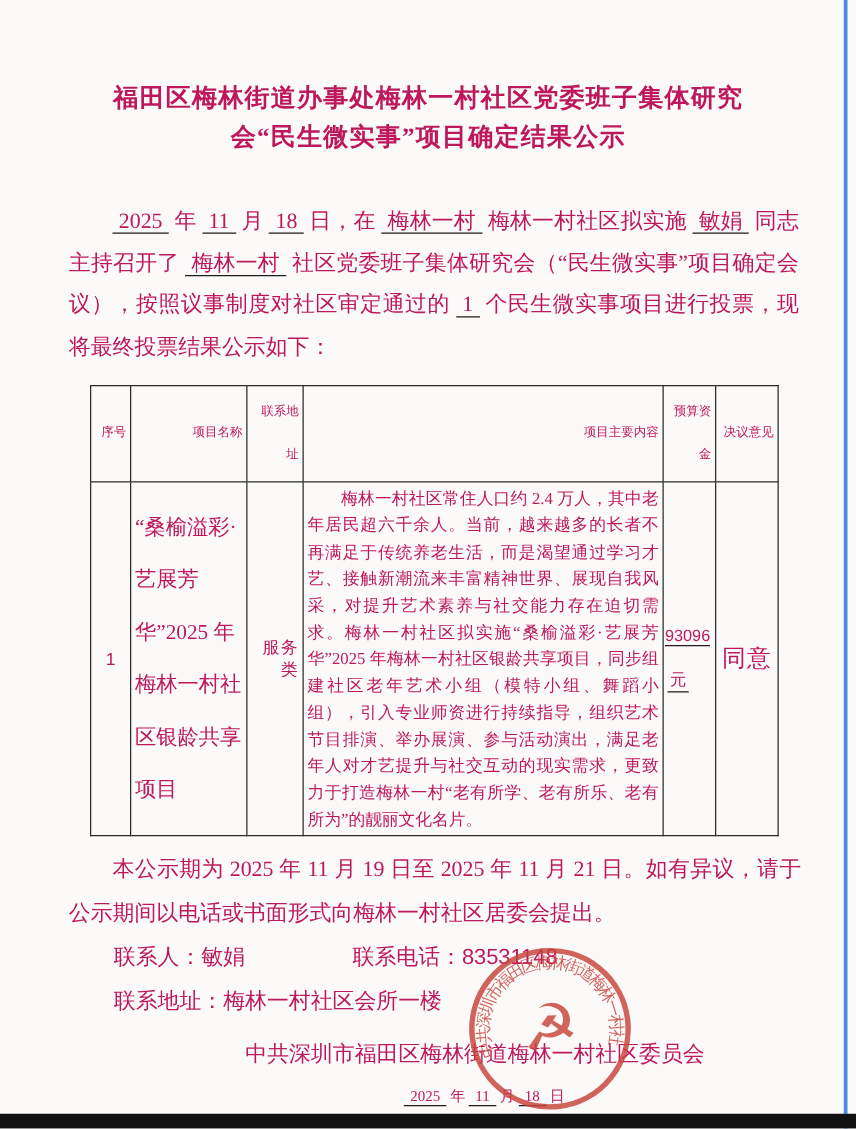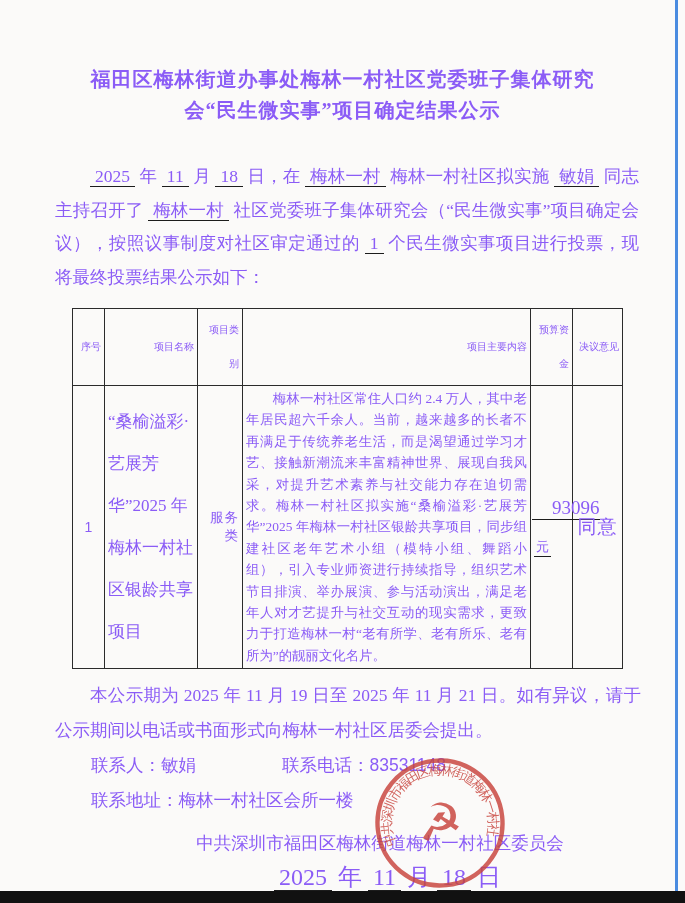--- a/index.html
+++ b/index.html
@@ -2,21 +2,21 @@
 <html><head>
 <meta charset="utf-8">
 <style>
   html,body{margin:0;padding:0;}
   .page{
     position:relative;
     width:685px;height:903px;
     background:#fbfaf9;
     overflow:hidden;
     font-family:"Liberation Serif", serif;
-    color:#8b5cf6;
+    color:#be185d;
   }
   .scan-right-line{
     position:absolute;top:0;right:7px;width:3px;height:100%;
     background:#4a8be0;
   }
   .scan-bottom-bar{
     position:absolute;left:0;bottom:0;width:100%;height:12px;
     background:#111;
   }
   .title{
@@ -66,23 +66,22 @@
   td.name{font-size:17px;line-height:42px;text-align:left;padding:4px 7px;}
   td.cat{font-size:13.5px;text-align:right;letter-spacing:1px;}
   td.content{
     font-size:13.4px;line-height:21.4px;
     text-align:justify;text-indent:2em;
     padding:6px 6px 4px 8px;height:250px;
   }
   td.budget{font-size:13px;text-align:left;padding:0;vertical-align:middle;}
   .budget-amount{
     display:inline-block;margin:0 0 18px -2px;
-    font-family:Liberation Serif, serif;font-size:19px;
+    font-family:Liberation Sans, sans-serif;font-size:13px;
     border-bottom:1.5px solid #1c1c1c;
-    padding-left:20px;
   }
   .budget-unit{
     display:inline-block;
     border-bottom:1.5px solid #1c1c1c;
     padding:0 2px;
   }
   td.decision{font-size:19px;text-align:center;letter-spacing:1px;}
   .closing{
     margin:9px 44px 0 55px;
     font-size:17.5px;line-height:35px;
@@ -95,21 +94,21 @@
   .contact-gap{display:inline-block;width:86px;}
   .signature{
     margin:10px 0 0 0;
     text-align:center;
     padding-left:75px;
     font-size:17.5px;line-height:31px;
   }
   .sign-date{
     text-align:center;
     padding-left:90px;
-    font-size:24px;line-height:36px;
+    font-size:12px;line-height:36px;
   }
   .seal{
     position:absolute;left:357px;top:740px;
     width:166px;height:166px;
     opacity:0.82;
     transform:rotate(-6deg);
     pointer-events:none;
   }
 </style>
 </head>
@@ -130,21 +129,21 @@
         <col class="c-name">
         <col class="c-cat">
       <col class="c-content">
         <col class="c-budget">
         <col class="c-decision">
     </colgroup>
     <tbody>
         <tr>
       <th>序号</th>
       <th>项目名称</th>
-      <th>项目类别</th>
+      <th>联系地址</th>
       <th>项目主要内容</th>
       <th>预算资金</th>
       <th>决议意见</th>
     </tr>
     <tr>
       <td class="idx">1</td>
       <td class="name">“桑榆溢彩·艺展芳华”2025 年梅林一村社区银龄共享项目</td>
       <td class="cat">服务类</td>
       <td class="content">梅林一村社区常住人口约 2.4 万人，其中老年居民超六千余人。当前，越来越多的长者不再满足于传统养老生活，而是渴望通过学习才艺、接触新潮流来丰富精神世界、展现自我风采，对提升艺术素养与社交能力存在迫切需求。梅林一村社区拟实施“桑榆溢彩·艺展芳华”2025 年梅林一村社区银龄共享项目，同步组建社区老年艺术小组（模特小组、舞蹈小组），引入专业师资进行持续指导，组织艺术节目排演、举办展演、参与活动演出，满足老年人对才艺提升与社交互动的现实需求，更致力于打造梅林一村“老有所学、老有所乐、老有所为”的靓丽文化名片。</td>
       <td class="budget">

